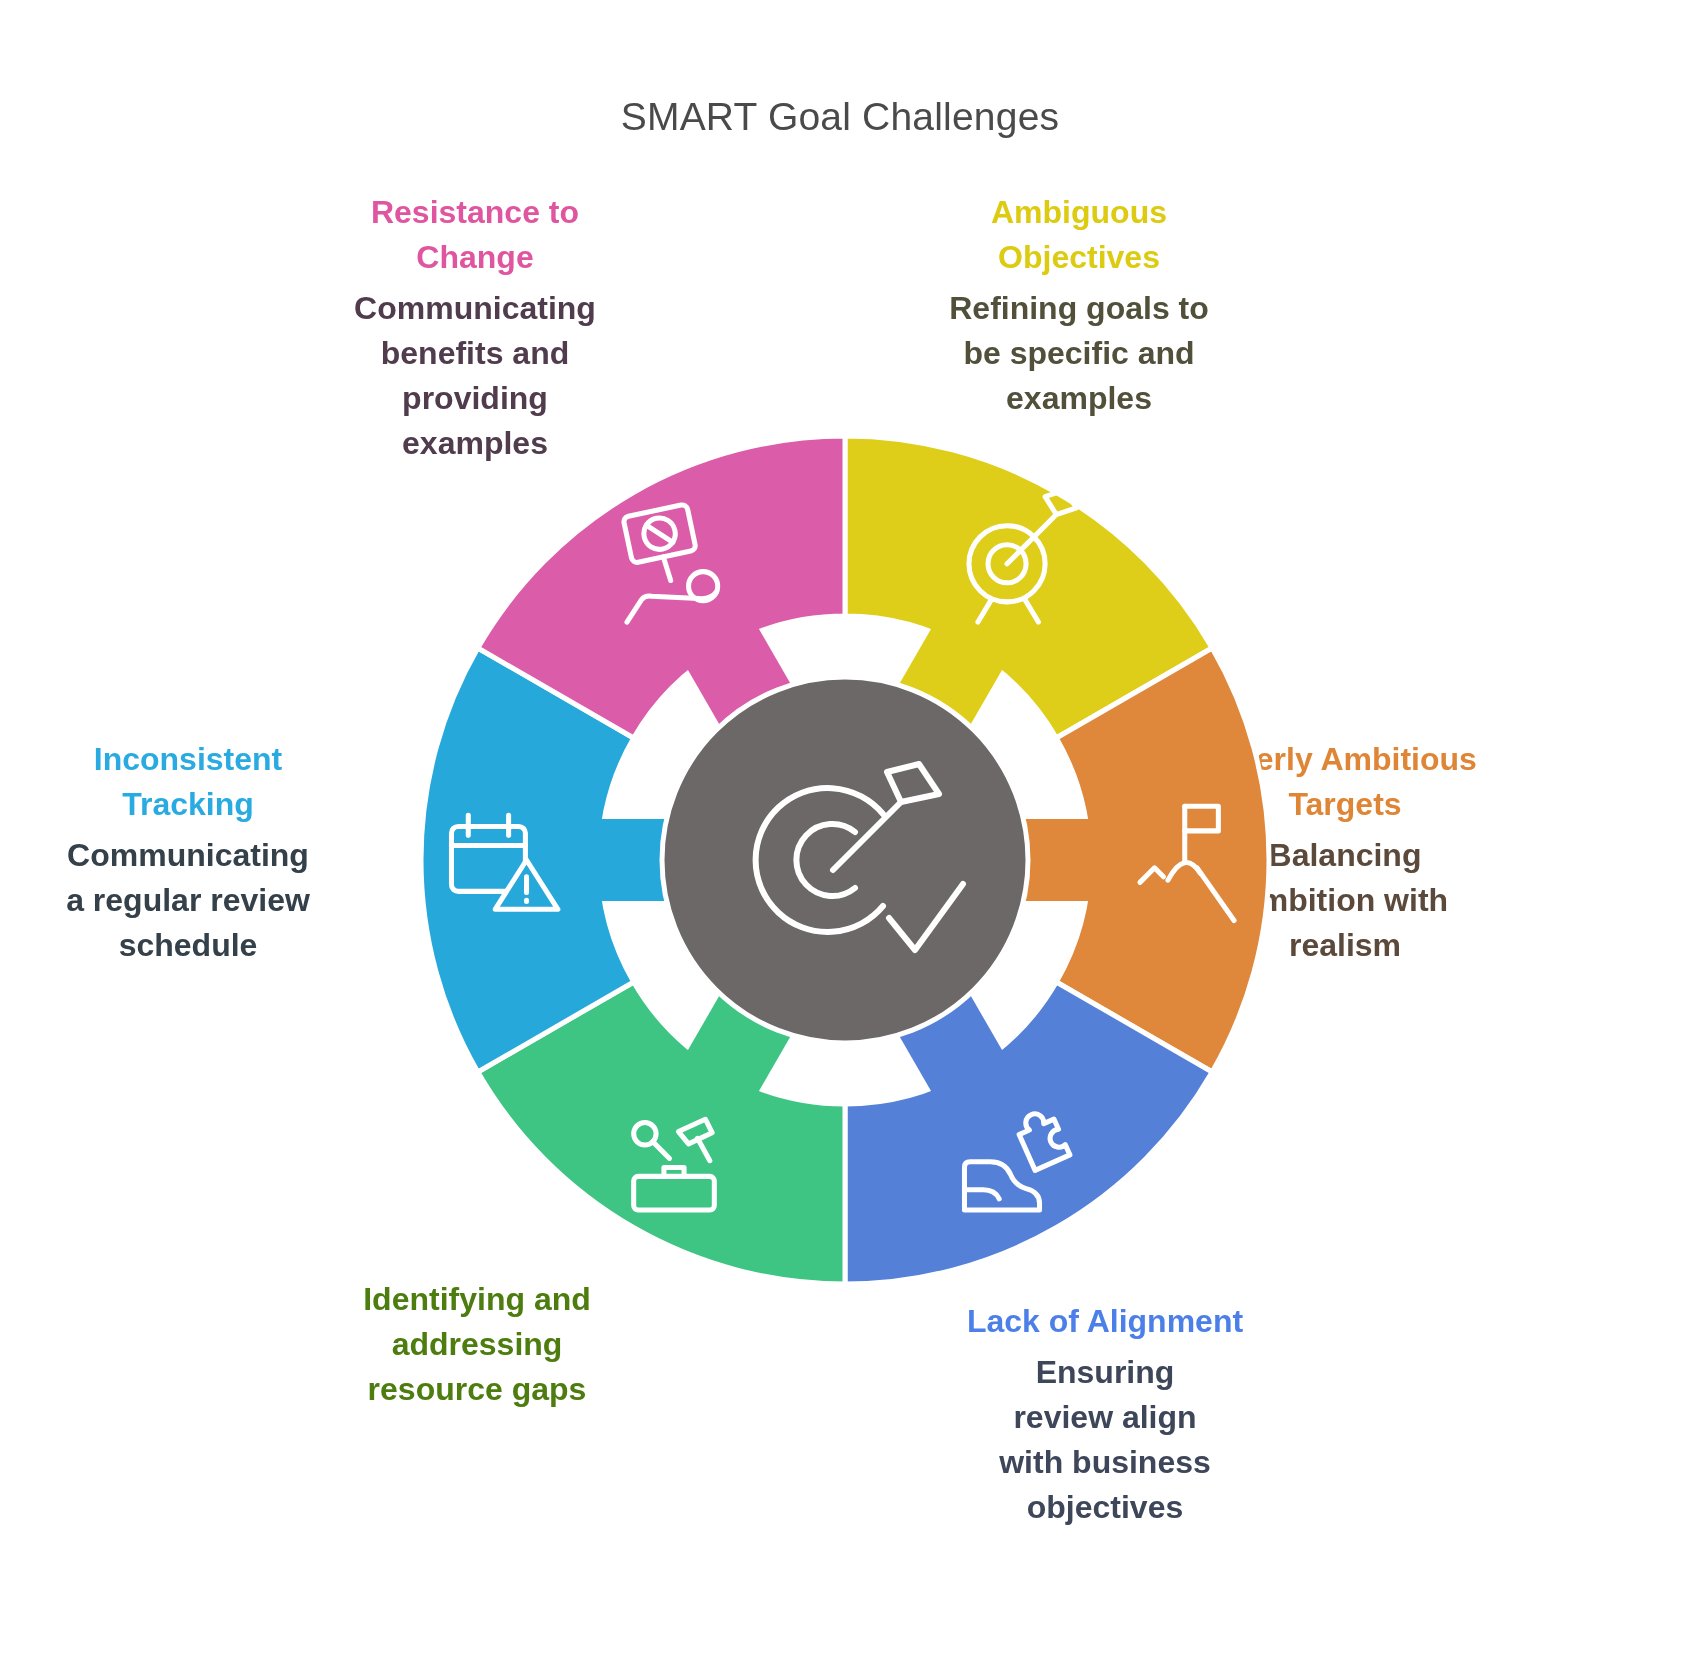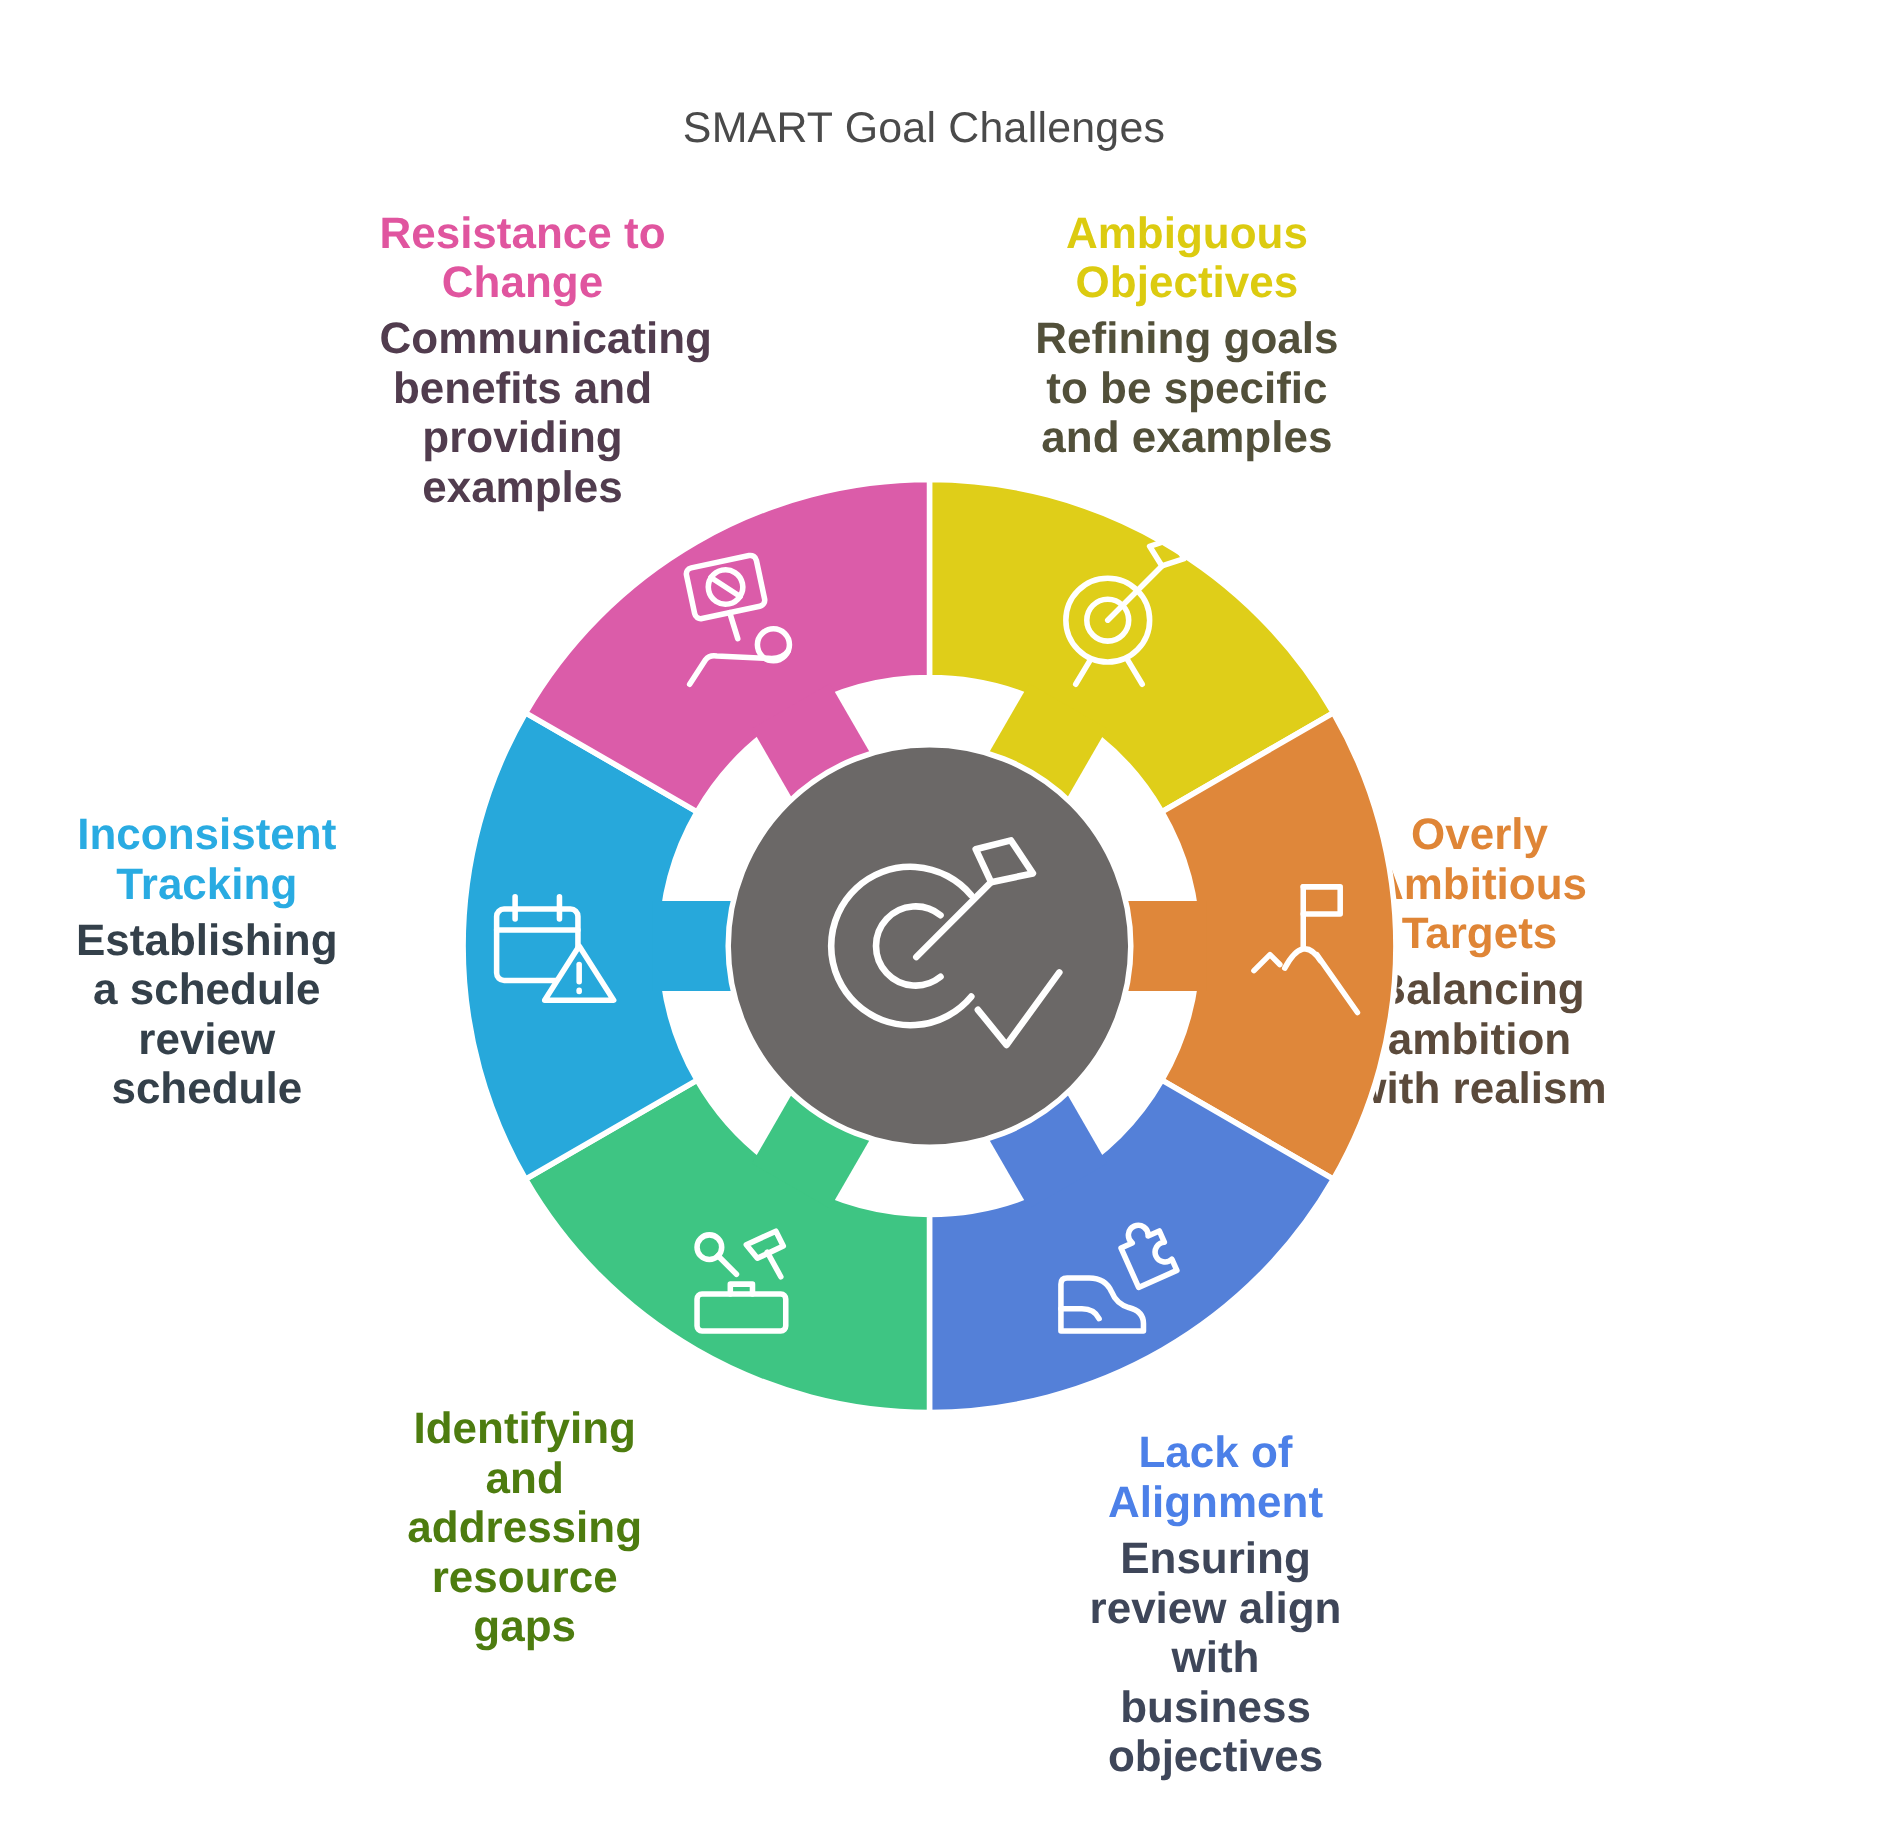--- a/index.html
+++ b/index.html
@@ -4,21 +4,21 @@
 <style>
   html,body{margin:0;padding:0;background:#ffffff;}
   #canvas{
     position:relative;width:1708px;height:1660px;background:#ffffff;
     font-family:"Liberation Sans",sans-serif;overflow:hidden;
   }
   .title{
     position:absolute;left:620px;top:95px;width:440px;text-align:center;
     font-size:39px;font-weight:400;letter-spacing:0.2px;
   }
-  .block{position:absolute;width:320px;text-align:center;font-size:40px;line-height:45px;}
+  .block{position:absolute;width:320px;text-align:center;font-size:32px;line-height:45px;}
   .block .h{font-weight:700;}
   .block .b{margin:6px auto 0 auto;font-weight:700;}
   .w240{width:240px;} .w250{width:250px;} .w260{width:260px;} .w290{width:290px;}
   .gap{margin-top:26px;}
   #wheel-svg{position:absolute;left:375px;top:390px;}
 </style>
 </head>
 <body>
 
 <div id="canvas">
@@ -35,21 +35,21 @@
     <div class="b w290" style="color: rgb(82, 80, 58);">Refining goals to be specific and examples</div>
   </div>
 
   <div class="block" style="left:1185px;top:737px;">
     <div class="h" style="color: rgb(223, 133, 54);">Overly Ambitious Targets</div>
     <div class="b w250" style="color: rgb(91, 74, 59);">Balancing ambition with realism</div>
   </div>
 
   <div class="block" style="left:28px;top:737px;">
     <div class="h" style="color: rgb(41, 171, 226);">Inconsistent Tracking</div>
-    <div class="b w260" style="color: rgb(52, 64, 74);">Establishing a schedule review schedule</div>
+    <div class="b w260" style="color: rgb(52, 64, 74);">Communicating a regular review schedule</div>
   </div>
 
   <div class="block" style="left:317px;top:1271px;">
     <div class="b w260" style="color: #4d7c0f;">Identifying and addressing resource gaps</div>
   </div>
 
   <div class="block" style="left:945px;top:1299px;">
     <div class="h" style="color: rgb(76, 128, 232);">Lack of Alignment</div>
     <div class="b w240 gap" style="color: rgb(62, 70, 89);">Ensuring review align with business objectives</div>
   </div>

